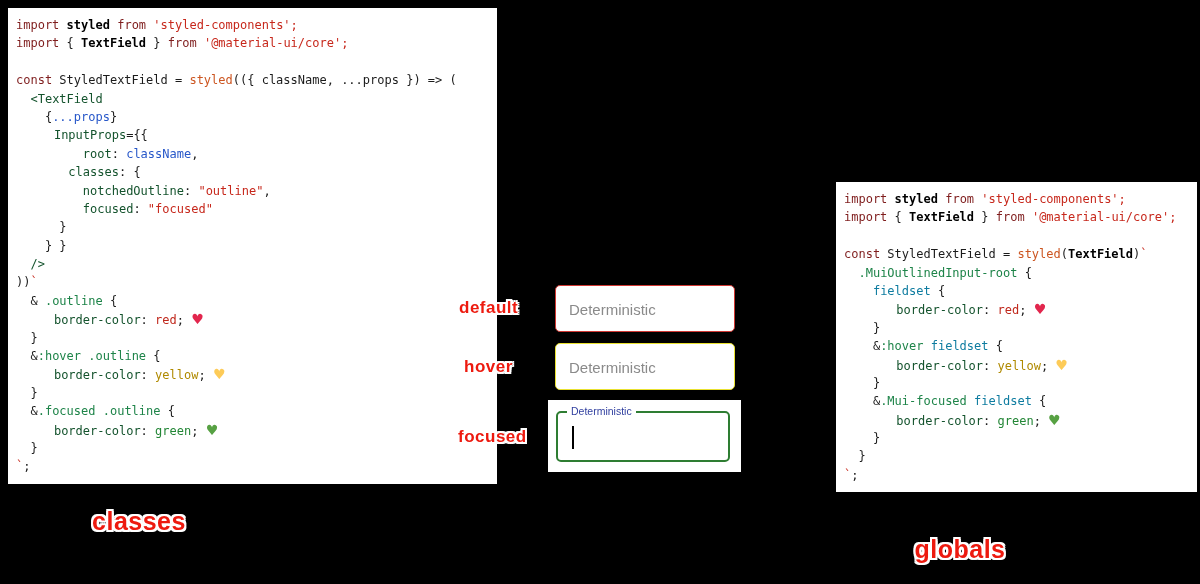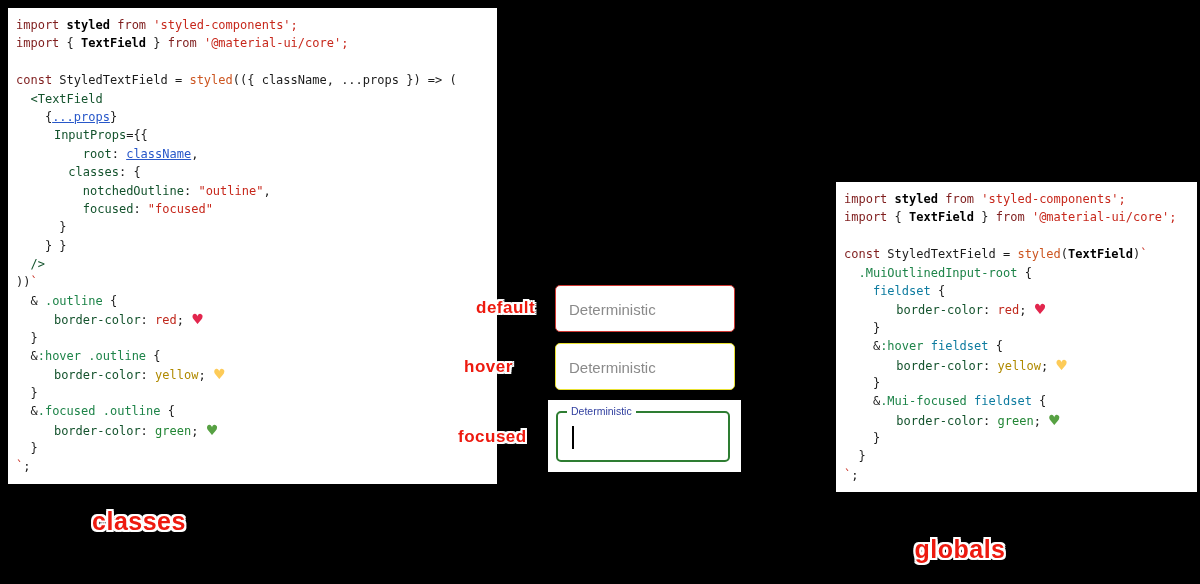--- a/index.html
+++ b/index.html
@@ -18,40 +18,40 @@
   #code-left  { left:8px;   top:8px;   width:489px; }
   #code-right { left:836px; top:182px; width:361px; }
   .code-line { white-space:pre; height:18.4px; }
 
   .tok-pl   { color:#1b1b1b; }
   .tok-kw   { color:#7f1d1d; }
   .tok-str  { color:#c7281c; }
   .tok-fn   { color:#cc5520; }
   .tok-tag  { color:#14532d; }
   .tok-prop { color:#14532d;margin-left:9px; }
-  .tok-val  { color:#2757c9;text-decoration:underline; }
+  .tok-val  { color:#2757c9; }
   .tok-sel  { color:#1e8449; }
   .tok-elem { color:#0e7ca0; }
   .tok-id   { color:#000; font-weight:bold; }
   .tok-cred { color:#c0281c; }
   .tok-cyel { color:#b08a00; }
   .tok-cgrn { color:#238636; }
   .tok-hr, .tok-hy, .tok-hg { font-family:"DejaVu Sans", sans-serif; font-size:14px; }
   .tok-hr { color:#e2264d; }
   .tok-hy { color:#fdcb58; }
   .tok-hg { color:#57a143; }
 
   
   .fancy {
     position:absolute; font-weight:bold; letter-spacing:.5px;
     text-shadow:
       -2px -2px 0 #fff, 2px -2px 0 #fff, -2px 2px 0 #fff, 2px 2px 0 #fff,
       -2px 0 0 #fff, 2px 0 0 #fff, 0 -2px 0 #fff, 0 2px 0 #fff;
   }
-  #label-default { left:476px; top:298px; font-size:17px; }
+  #label-default { left:459px; top:298px; font-size:17px; }
   #label-hover   { left:464px; top:357px; font-size:17px; }
   #label-focused { left:458px; top:427px; font-size:17px; }
   #label-classes { left:59px;  top:507px; width:160px; text-align:center; font-size:25px; }
   #label-globals { left:880px; top:518px; width:160px; text-align:center; font-size:25px; }
 
   
   .tf {
     position:absolute; background:#fff; border-radius:5px;
     width:180px; height:47px; border:1.5px solid #ccc;
   }

